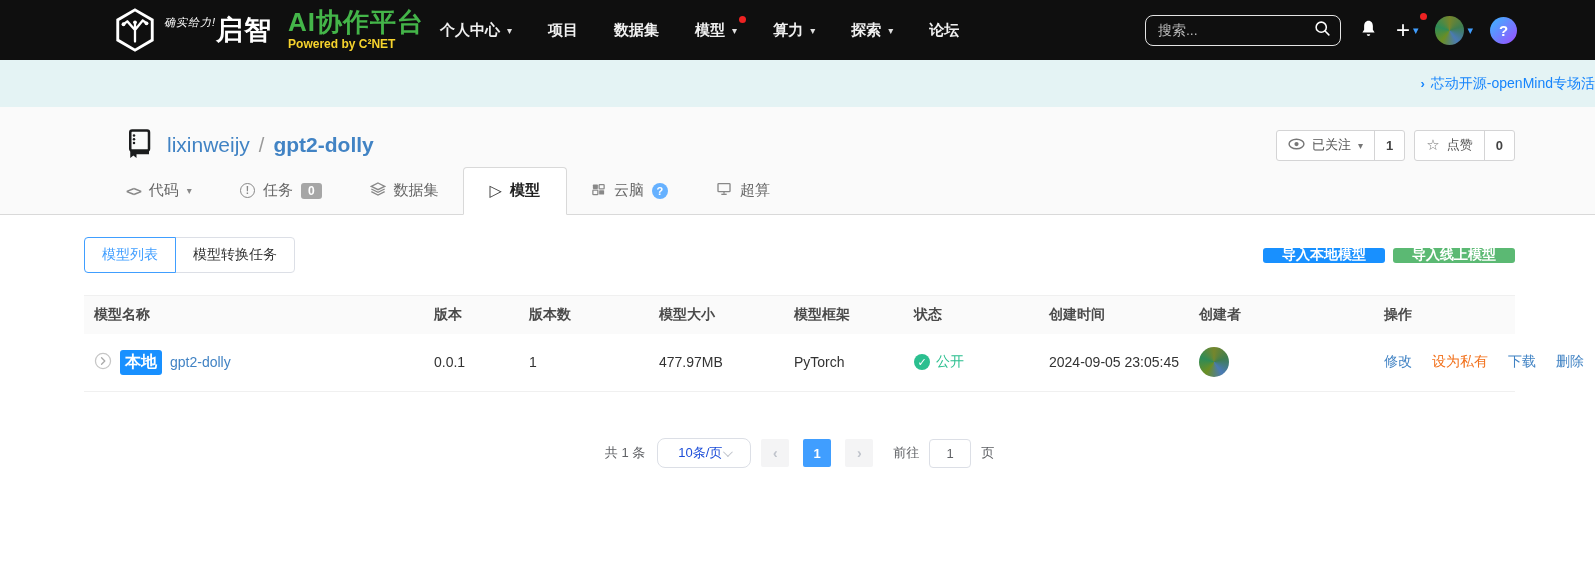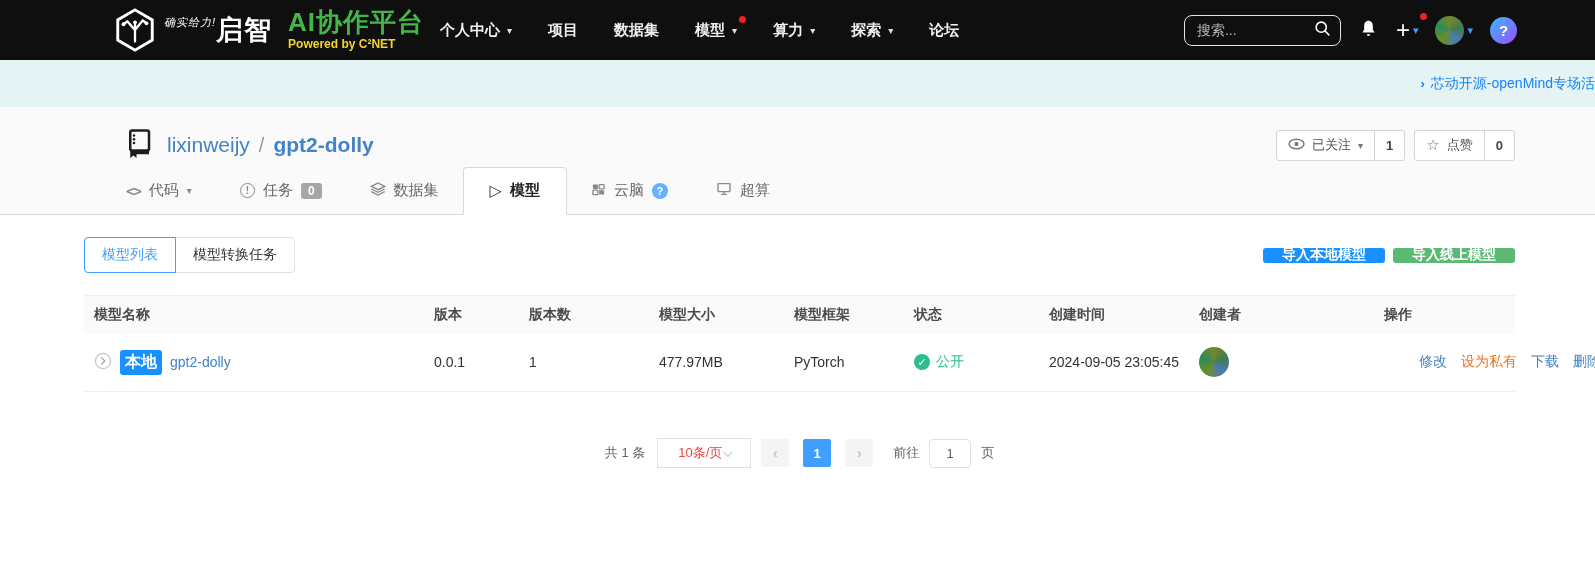--- a/index.html
+++ b/index.html
@@ -17,21 +17,21 @@
   .platform-col { display:flex; flex-direction:column; margin-left:10px; line-height:1.05; }
   .platform { color:#44b549; font-size:26px; font-weight:700; letter-spacing:1px; }
   .powered { color:#f6d32d; font-size:12px; font-weight:700; margin-top:2px; }
   .menu { display:flex; align-items:center; margin-left:16px; gap:36px; }
   .menu-item { position:relative; display:flex; align-items:center; gap:7px;
     color:#f0f0f0; font-size:15px; font-weight:700; cursor:pointer; white-space:nowrap; }
   .caret { font-size:10px; color:#e0e0e0; }
   .red-dot { position:absolute; top:-5px; right:-9px; width:7px; height:7px;
     border-radius:50%; background:#ee2222; }
   .nav-right { margin-left:auto; display:flex; align-items:center; gap:17px; }
-  .search-box { width:157px; height:31px; border:1px solid #e4e4e4; border-radius:8px;
+  .search-box { width:196px; height:31px; border:1px solid #e4e4e4; border-radius:8px;
     display:flex; align-items:center; padding:0 9px 0 12px; background:transparent; }
   .search-box input { flex:1; background:transparent; border:none; outline:none;
     color:#cfcfcf; font-size:14px; min-width:0; }
   .search-box input::placeholder { color:#b9b9b9; }
   .plus-wrap { position:relative; display:flex; align-items:center; gap:3px; }
   .plus-sign { color:#fff; font-size:24px; font-weight:400; line-height:1; }
   .caret-blue { color:#409eff; font-size:11px; }
   .avatar { width:29px; height:29px; border-radius:50%;
     background:conic-gradient(#76862c,#3e7d50,#4a7ab5,#6b8e23,#2e8b57,#76862c); }
   .avatar-sm { width:30px; height:30px; border-radius:50%;
@@ -99,32 +99,32 @@
     color:#4a4a4a; font-weight:700; padding:0 10px; border-top:1px solid #f0f0f0; }
   table.models td { height:58px; font-size:14px; color:#333; padding:0 10px;
     border-bottom:1px solid #f0f0f0; }
   .name-cell { display:flex; align-items:center; gap:8px; }
   .badge-local { background:#1890ff; color:#fff; font-size:16px; font-weight:700;
     padding:2px 5px; border-radius:3px; }
   .model-link { color:#4183c4; text-decoration:none; cursor:pointer; }
   .status-cell { display:flex; align-items:center; gap:6px; color:#2bbf8f; }
   .check-circle { width:16px; height:16px; border-radius:50%; background:#2bbf8f; color:#fff;
     font-size:11px; font-weight:700; display:flex; align-items:center; justify-content:center; }
-  .actions { display:flex; gap:14px; white-space:nowrap;margin-left:35px; }
+  .actions { display:flex; gap:20px; white-space:nowrap; }
   .act { text-decoration:none; cursor:pointer; font-size:14px; }
   .act.blue { color:#4183c4; }
   .act.orange { color:#f2711c; }
 
   
   .pager { display:flex; align-items:center; justify-content:center; margin-top:46px;
     gap:6px; font-size:13px; color:#606266; }
   .pager-total { margin-right:6px; }
-  .page-select { width:94px; height:30px; border:1px solid #dcdfe6; border-radius:0;
+  .page-select { width:94px; height:30px; border:1px solid #dcdfe6; border-radius:8px;
     background:#fff; display:flex; align-items:center; justify-content:center; gap:1px;
-    color:#ef4444; cursor:pointer; }
+    color:#1d4ed8; cursor:pointer; }
   .sel-caret { width:7px; height:7px; border-right:1.4px solid #c0c4cc;
     border-bottom:1.4px solid #c0c4cc; transform:rotate(45deg) translateY(-2px); }
   .pbtn { width:28px; height:28px; border-radius:2px; display:flex; align-items:center;
     justify-content:center; font-size:14px; cursor:pointer; margin:0 4px; }
   .pbtn.nav { background:#f4f4f5; color:#c0c4cc; font-weight:700; }
   .pbtn.cur { background:#409eff; color:#fff; font-weight:700; font-size:13px; }
   .goto-label { margin-left:10px; }
   .goto-input { width:42px; height:29px; border:1px solid #dcdfe6; border-radius:4px;
     text-align:center; font-size:13px; color:#606266; outline:none; margin:0 4px; }
 </style>

